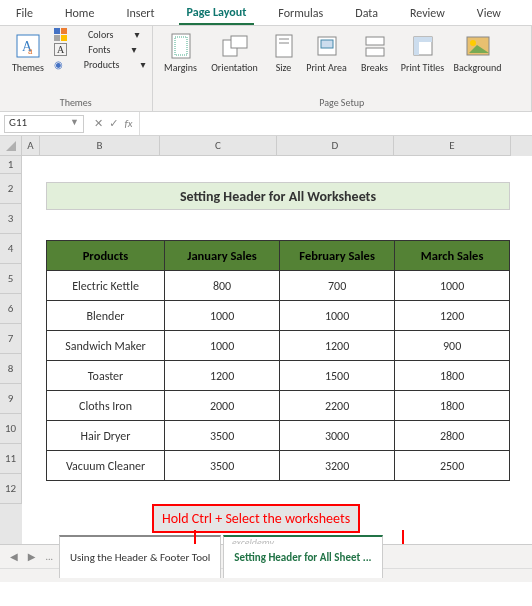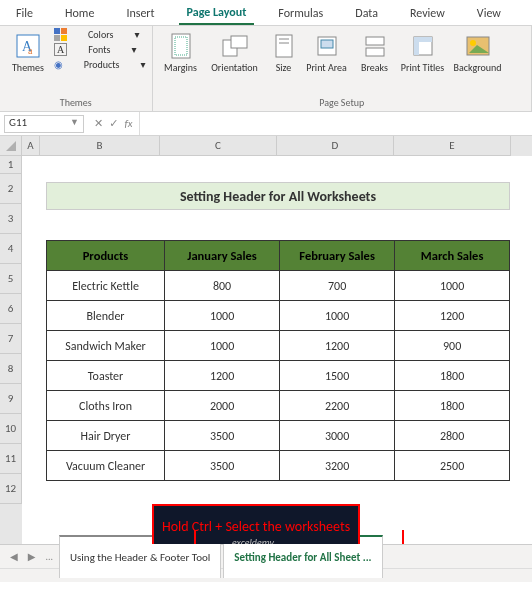--- a/index.html
+++ b/index.html
@@ -45,21 +45,21 @@
   .cells { position: relative; padding-left: 0; }
   
   .title-banner { position: absolute; left: 24px; top: 26px; width: 464px; height: 28px; background: #e2efda; border: 1px solid #ccc; display:flex; align-items:center; justify-content:center; font-weight: bold; font-size: 14px; color: #333; }
   
   .data-table { position: absolute; left: 24px; top: 84px; border-collapse: collapse; width: 464px; }
   .data-table th { background: #548235; color: #000000; font-weight: bold; padding: 6px 4px; border: 1px solid #333; font-size: 12.5px; height: 30px; }
   .data-table td { border: 1px solid #333; padding: 5px 4px; text-align: center; font-size: 12px; height: 30px; background: #fff; }
   .data-table td:first-child { text-align: center; }
   
   
-  .annotation { position: absolute; left: 130px; top: 348px; border: 2px solid #ff0000; color: #ff0000; padding: 12px 8px; font-size: 14px; background: #0f172a; }
+  .annotation { position: absolute; left: 130px; top: 348px; border: 2px solid #ff0000; color: #ff0000; padding: 4px 8px; font-size: 14px; background: #e5e5e5; }
   .arrow { position: absolute; width: 2px; background: #ff0000; }
   .arrow::after { content: ''; position: absolute; bottom: -6px; left: -4px; border: 5px solid transparent; border-top-color: #ff0000; }
   
   .watermark { position: absolute; left: 210px; top: 380px; color: #bbb; font-size: 10px; font-style: italic; }
   
   
   .sheet-tabs { display: flex; align-items: center; height: 24px; border-top: 1px solid #ccc; background: #f3f2f1; padding-left: 6px; gap: 2px; }
   .nav-btn { color: #888; cursor: pointer; padding: 0 4px; font-size: 10px; }
   .tab { padding: 14px 10px; background: #e6e6e6; border: 1px solid #ccc; border-bottom: none; font-size: 11px; cursor: pointer; white-space: nowrap; }
   .tab.sel1 { background: #fff; border-top: 2px solid #888; }

